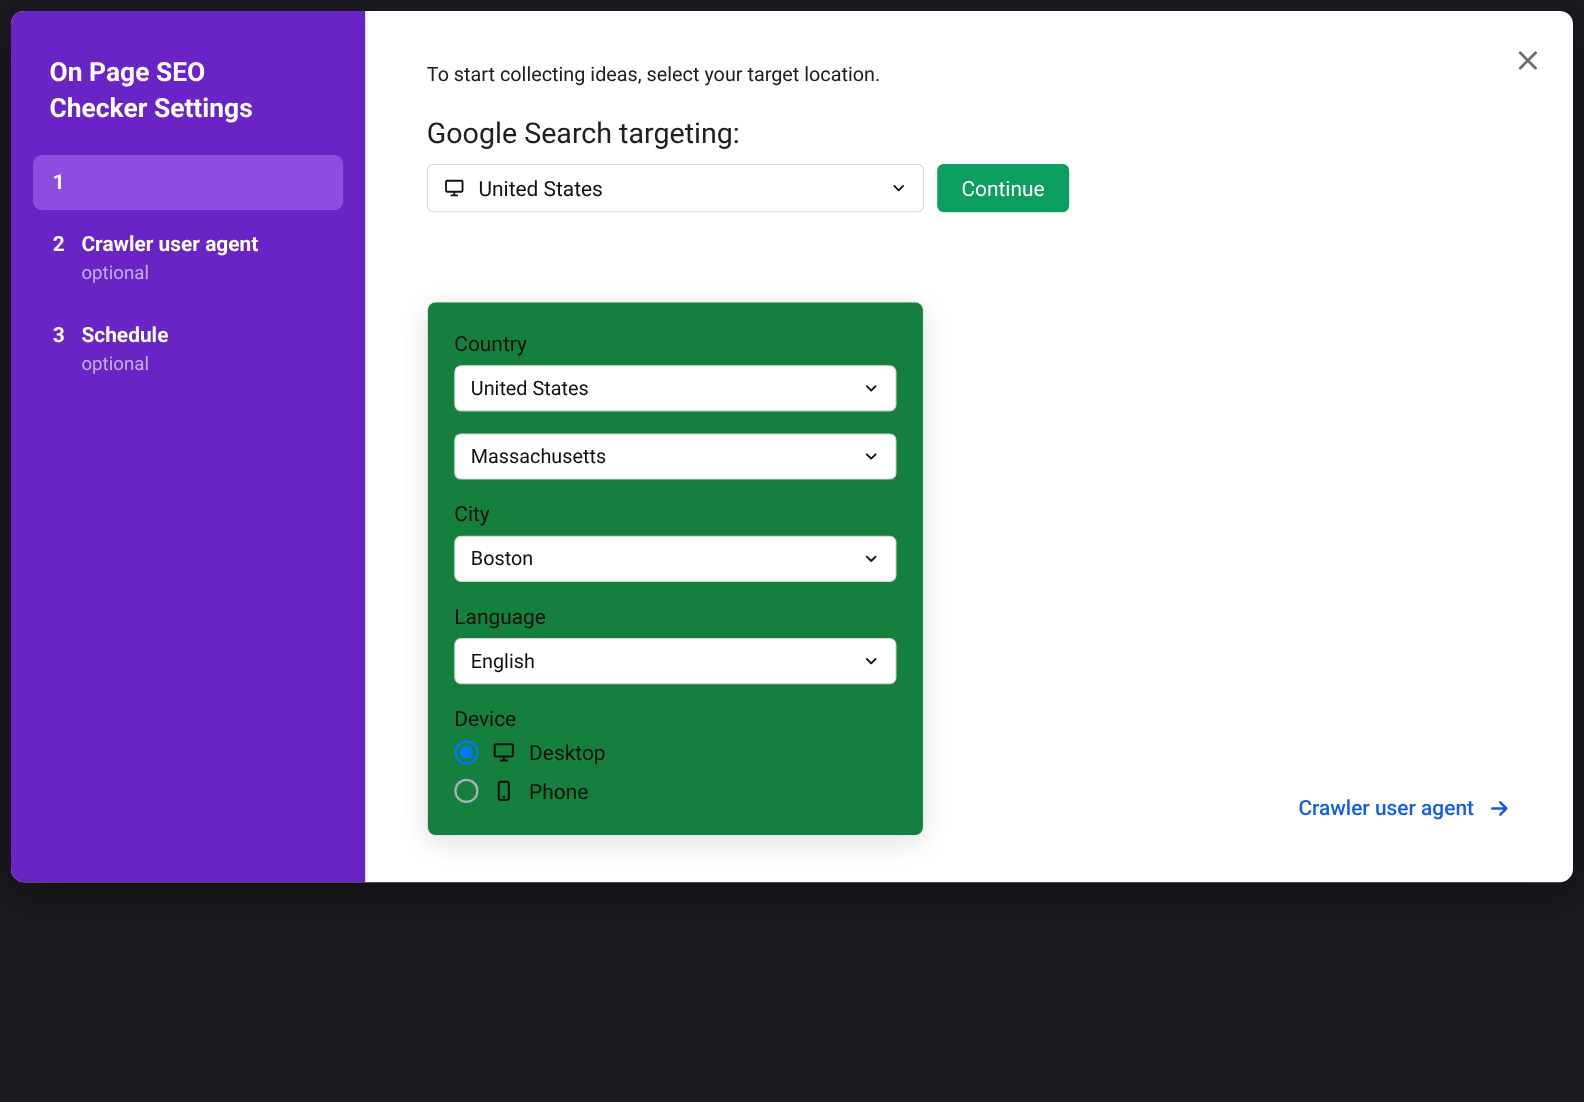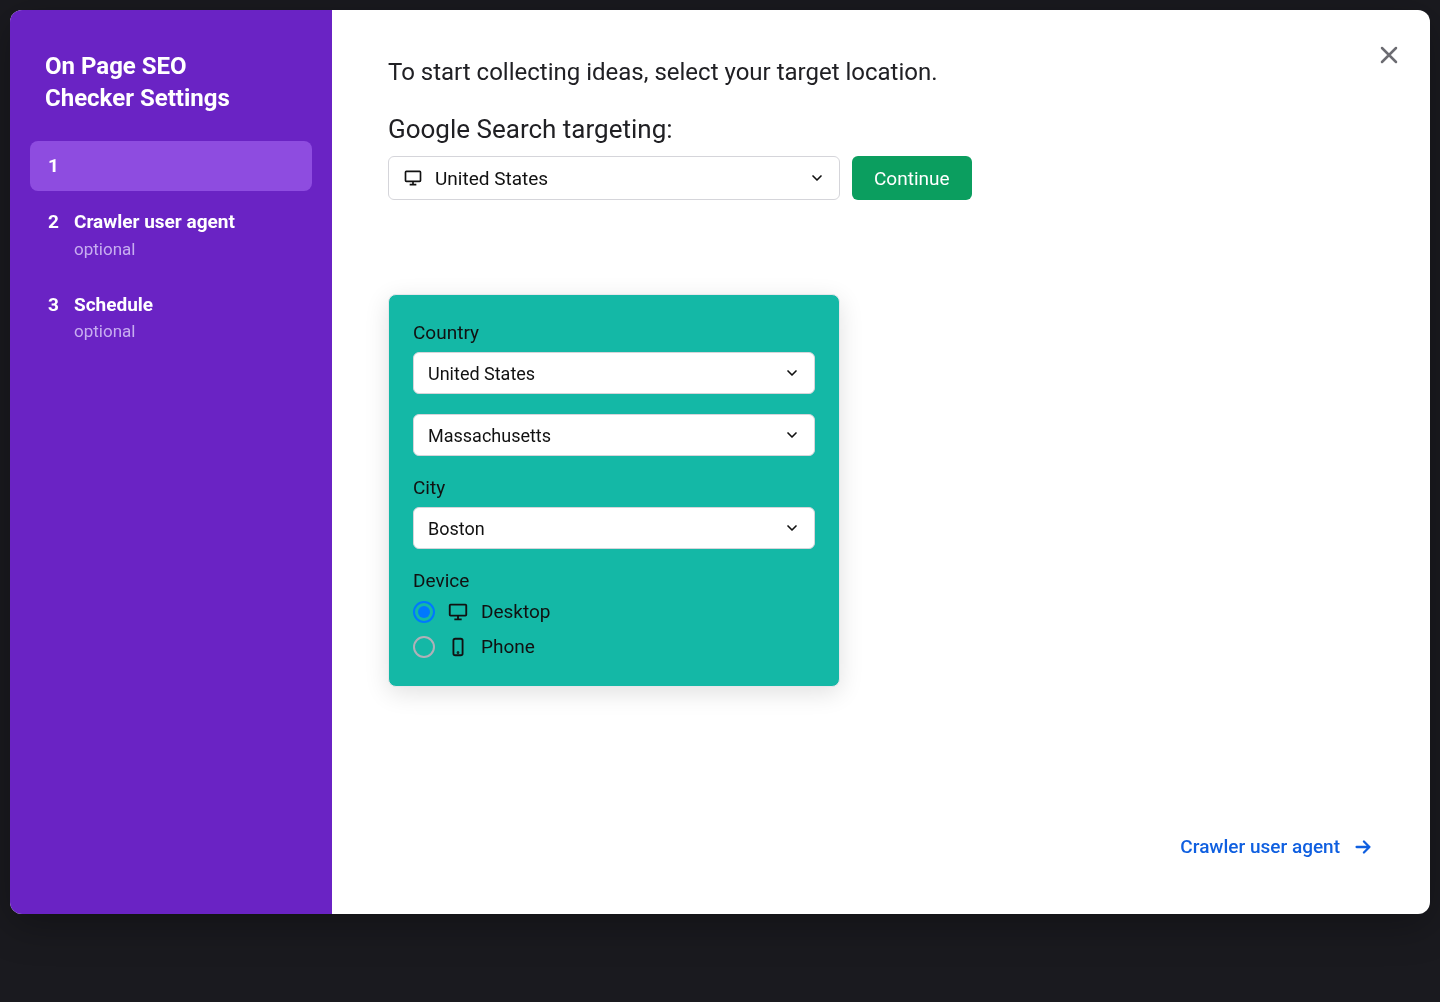--- a/index.html
+++ b/index.html
@@ -13,21 +13,21 @@
       padding: 10px;
       width: 1440px;
       height: 1002px;
       overflow: hidden;
     }
     .modal {
       display: flex;
       background: #fff;
       border-radius: 12px;
       overflow: hidden;
-      height: 904px;
+      height: 792px;
       position: relative;
       box-shadow: 0 10px 40px rgba(0,0,0,.3);
     }
     .sidebar {
       width: 322px;
       background: #6A23C4;
       padding: 28px 20px;
       color: #fff;
     }
     .sidebar-title {
@@ -82,21 +82,21 @@
       color: #6c6c72;
     }
     .page-title {
       font-size: 34px;
       font-weight: 800;
       color: #111;
       margin-bottom: 24px;
       letter-spacing: -0.3px;
     }
     .page-desc {
-      font-size: 24px;
+      font-size: 18px;
       color: #202024;
       margin-bottom: 28px;
     }
     .field-label {
       font-size: 26px;
       color: #202024;
       margin-bottom: 12px;
     }
     .targeting-row {
       display: flex;
@@ -130,23 +130,23 @@
       color: #fff;
       border: none;
       border-radius: 6px;
       font-size: 19px;
       font-weight: 400;
       cursor: pointer;
     }
     .dropdown-popover {
       position: absolute;
       left: 56px;
-      top: 284px;
+      top: 264px;
       width: 452px;
-      background: #14b8a6;
+      background: #15803d;
       border: 1px solid #e7e7eb;
       border-radius: 8px;
       box-shadow: 0 6px 24px rgba(0,0,0,.12);
       padding: 26px 24px 24px 24px;
     }
     .popover-field {
       margin-bottom: 20px;
     }
     .popover-label {
       font-size: 19px;
@@ -164,21 +164,21 @@
       font-size: 18px;
       color: #111;
       cursor: pointer;
       background: #fff;
     }
     .popover-select .chevron, .location-select .chevron {
       margin-left: auto;
     }
     .radio-row {
       display: flex;
-      align-items: center;
+      align-items: flex-start;
       gap: 12px;
       margin-bottom: 12px;
       cursor: pointer;
     }
     .radio-circle {
       width: 22px;
       height: 22px;
       border-radius: 50%;
       border: 2px solid #b0b0b8;
       display: flex;
@@ -303,20 +303,31 @@
         <div class="popover-select">
           <span>Boston</span>
           <span class="chevron">
             <svg width="16" height="16" viewBox="0 0 24 24" fill="none" stroke="#111" stroke-width="2.5" stroke-linecap="round" stroke-linejoin="round">
                 <path d="M6 9l6 6 6-6"></path>
               </svg>
           </span>
         </div>
       </div>
 
+      <div class="popover-field">
+        <div class="popover-label">Language</div>
+        <div class="popover-select">
+          <span>English</span>
+          <span class="chevron">
+            <svg width="16" height="16" viewBox="0 0 24 24" fill="none" stroke="#111" stroke-width="2.5" stroke-linecap="round" stroke-linejoin="round">
+                <path d="M6 9l6 6 6-6"></path>
+              </svg>
+          </span>
+        </div>
+      </div>
 
       <div class="popover-field" style="margin-bottom:4px">
         <div class="popover-label">Device</div>
 
         <div class="radio-row">
           <span class="radio-circle selected">
               <span class="radio-dot"></span>
             </span>
           <span>
             <svg width="22" height="22" viewBox="0 0 24 24" fill="none" stroke="#111" stroke-width="2">

